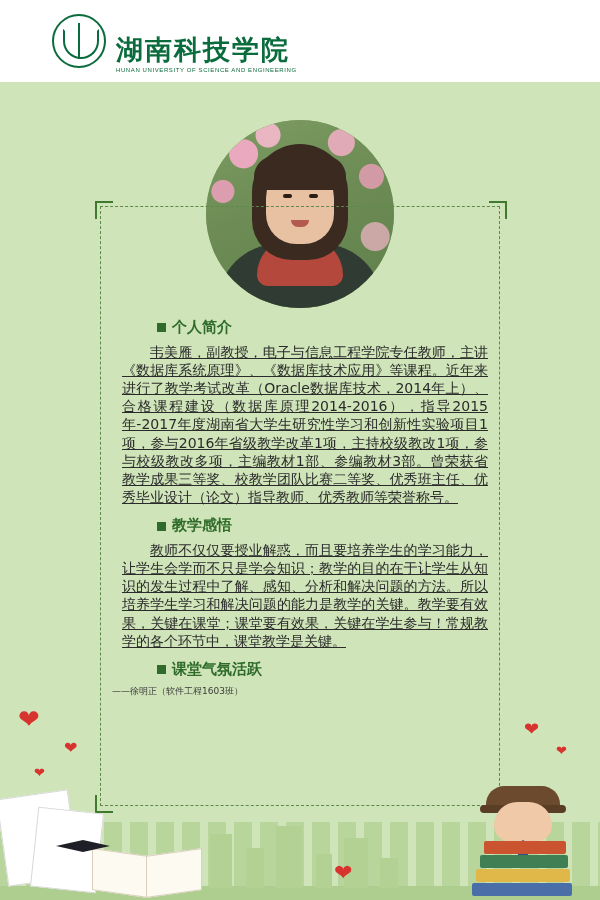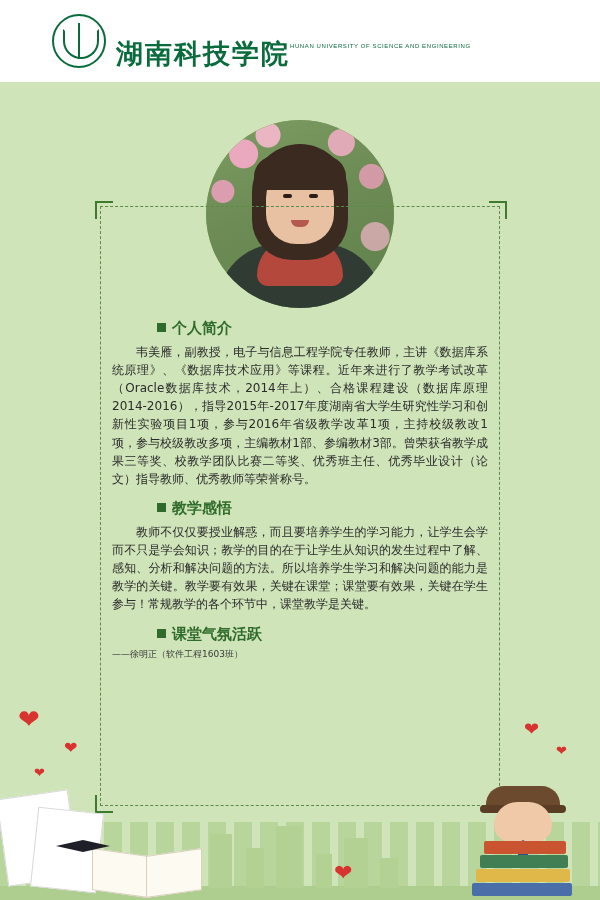--- a/index.html
+++ b/index.html
@@ -53,20 +53,21 @@
     position: absolute;
     left: 9px; top: 13px;
     width: 32px; height: 26px;
     border: 2px solid #0a6b3d;
     border-top-color: transparent;
     border-radius: 0 0 18px 18px;
   }
   .logo-text {
     margin-left: 10px;
     display: flex;
+    flex-direction: column;
     justify-content: center;
     margin-top: 27px;
   }
   .logo-cn {
     font-family: "DejaVu Serif", "Liberation Serif", serif;
     font-size: 27px;
     font-weight: bold;
     color: #0a6b3d;
     letter-spacing: 2px;
     line-height: 1.05;
@@ -180,43 +181,44 @@
   
   .content {
     position: absolute;
     left: 112px;
     top: 318px;
     width: 376px;
   }
   .sec-title {
     display: flex;
     align-items: center;
-    font-family: Liberation Sans, sans-serif;
+    font-family: Liberation Serif, serif;
     font-size: 15px;
     font-weight: bold;
     color: #2f6b2a;
     margin: 0 0 5px 0;
     line-height: 1.3;
     padding-left: 45px;
   }
   .sec-title .sq {
     width: 9px; height: 9px;
     background: #2f6b2a;
     margin-right: 6px;
     flex: 0 0 auto;
   }
   .sec-title.gap { margin-top: 10px; }
   .para {
     font-family: "DejaVu Sans", sans-serif;
-    font-size: 12px;
+    font-size: 14px;
     line-height: 18.2px;
     color: #2b2b2b;
     text-indent: 2em;
-    margin: 0 0 2px 0;
+    margin: 0 0 2px 10px;
     text-align: justify;
+    text-decoration: underline;
   }
   .sign {
     display: block;
     text-align: left;
     font-size: 9px;
     color: #3a3a3a;
   }
 
   
   .skyline {

